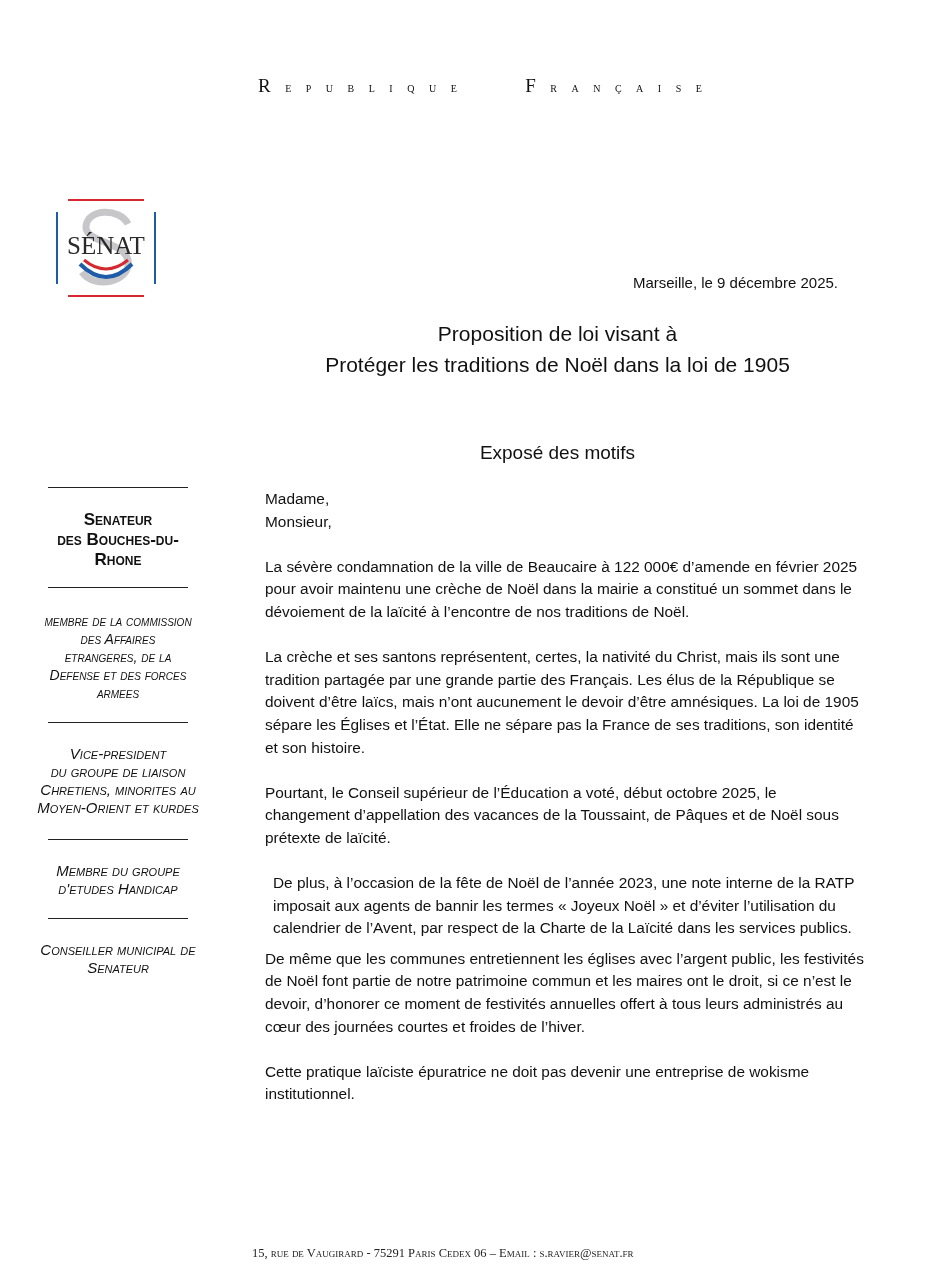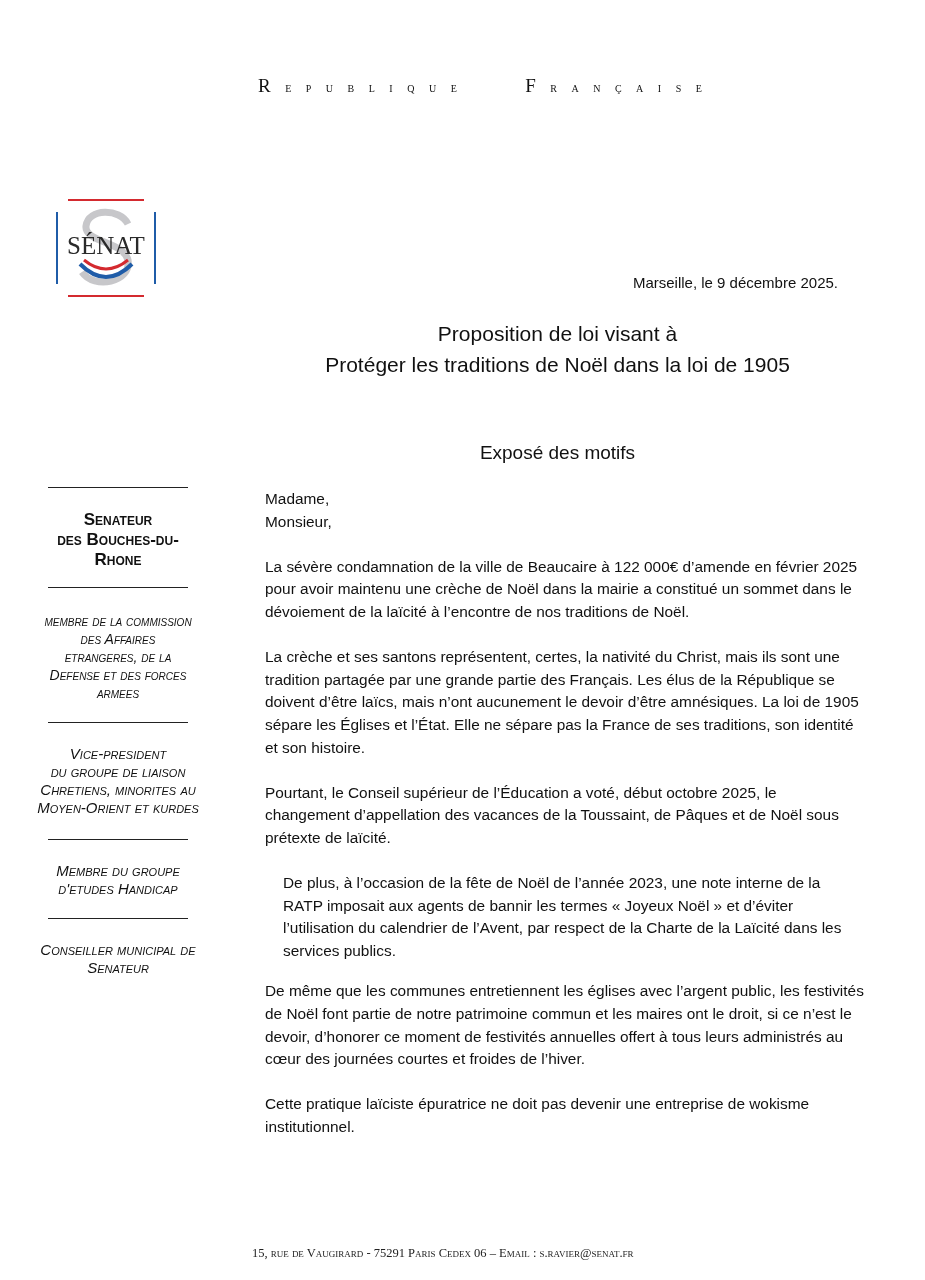--- a/index.html
+++ b/index.html
@@ -43,21 +43,21 @@
     .sb-title { font-weight: bold; font-variant: small-caps; font-size: 17px; line-height: 20px; }
     .sb-italic { font-style: italic; font-variant: small-caps; font-size: 15px; line-height: 18px; }
     .sb-rule { width: 140px; height: 0; border-top: 1px solid #222; margin: 0 auto; }
 
     .body-text {
       position: absolute; top: 488px; left: 265px; width: 600px;
       font-family: "Liberation Sans", "DejaVu Sans", sans-serif;
       font-size: 15.4px; line-height: 22.6px; color: #111;
     }
     .body-text p { margin: 0 0 22.6px 0; }
-    .body-text .tight { margin: 18px; }
+    .body-text .tight { margin: 8px; }
 
     .footer {
       position: absolute; top: 1246px; left: 252px;
       font-family: "Liberation Serif", "DejaVu Serif", serif;
       font-size: 12.5px; font-variant: small-caps; color: #222; white-space: nowrap;
     }
   </style>
 </head>
 <body>
 

